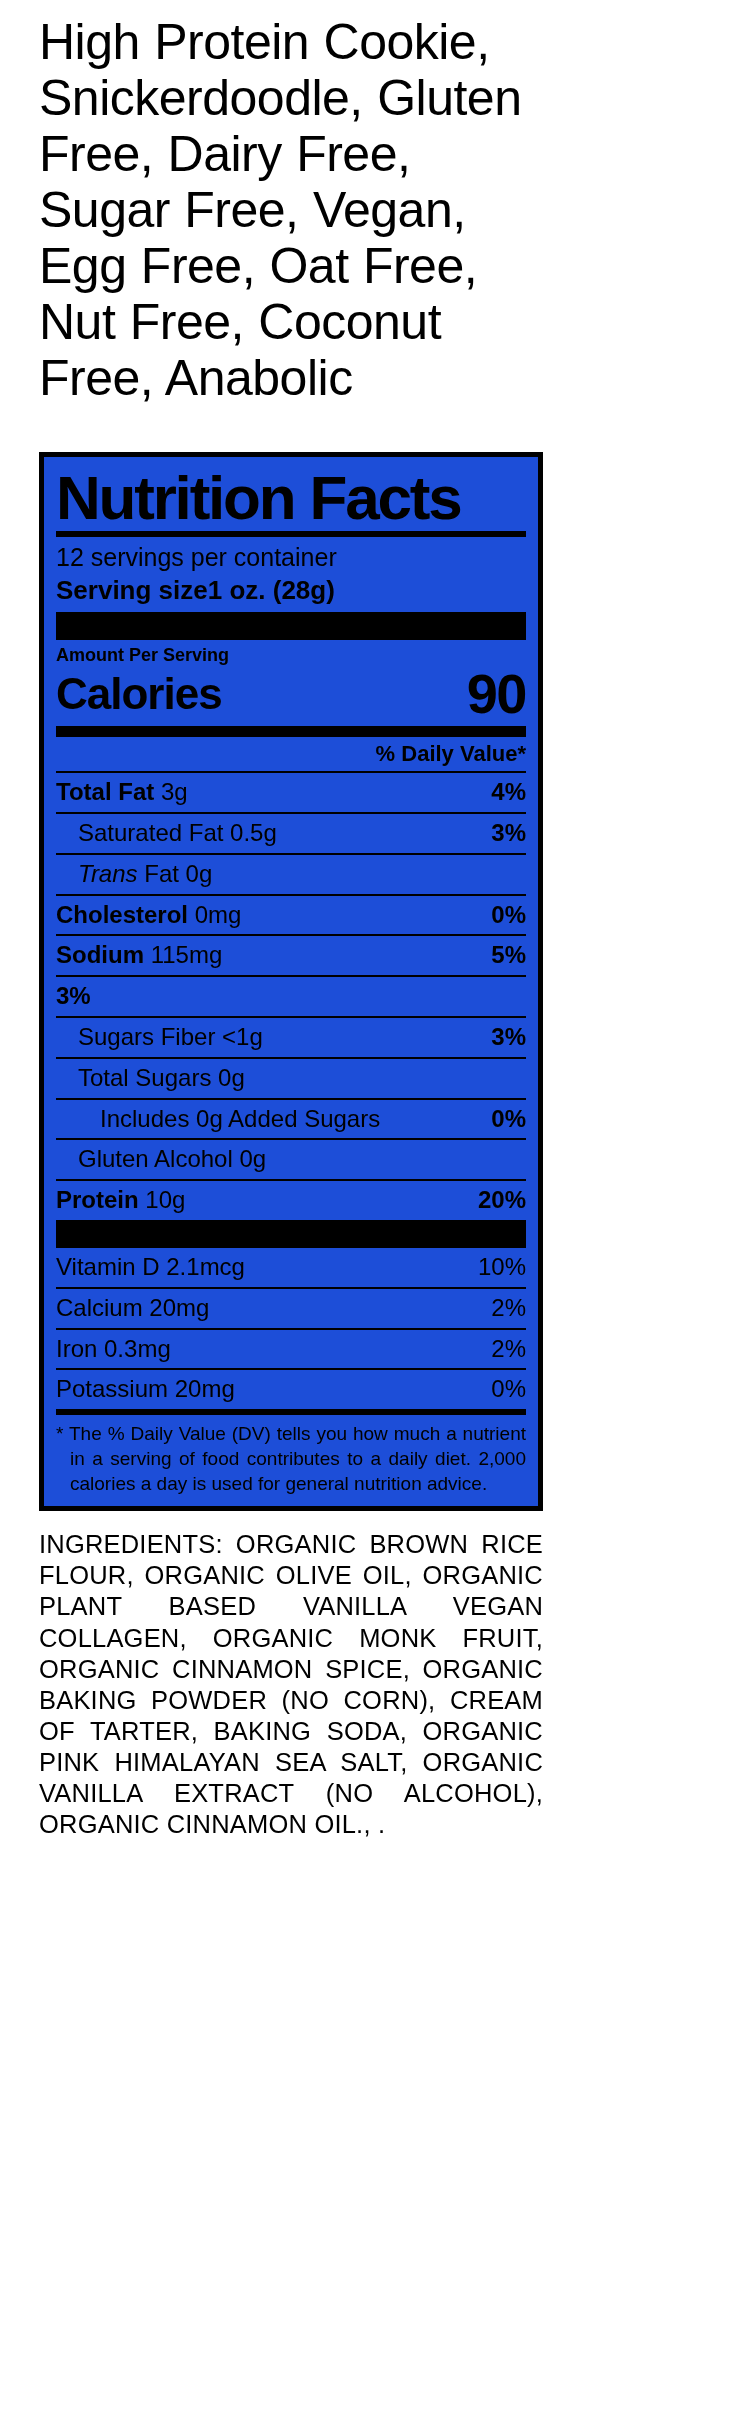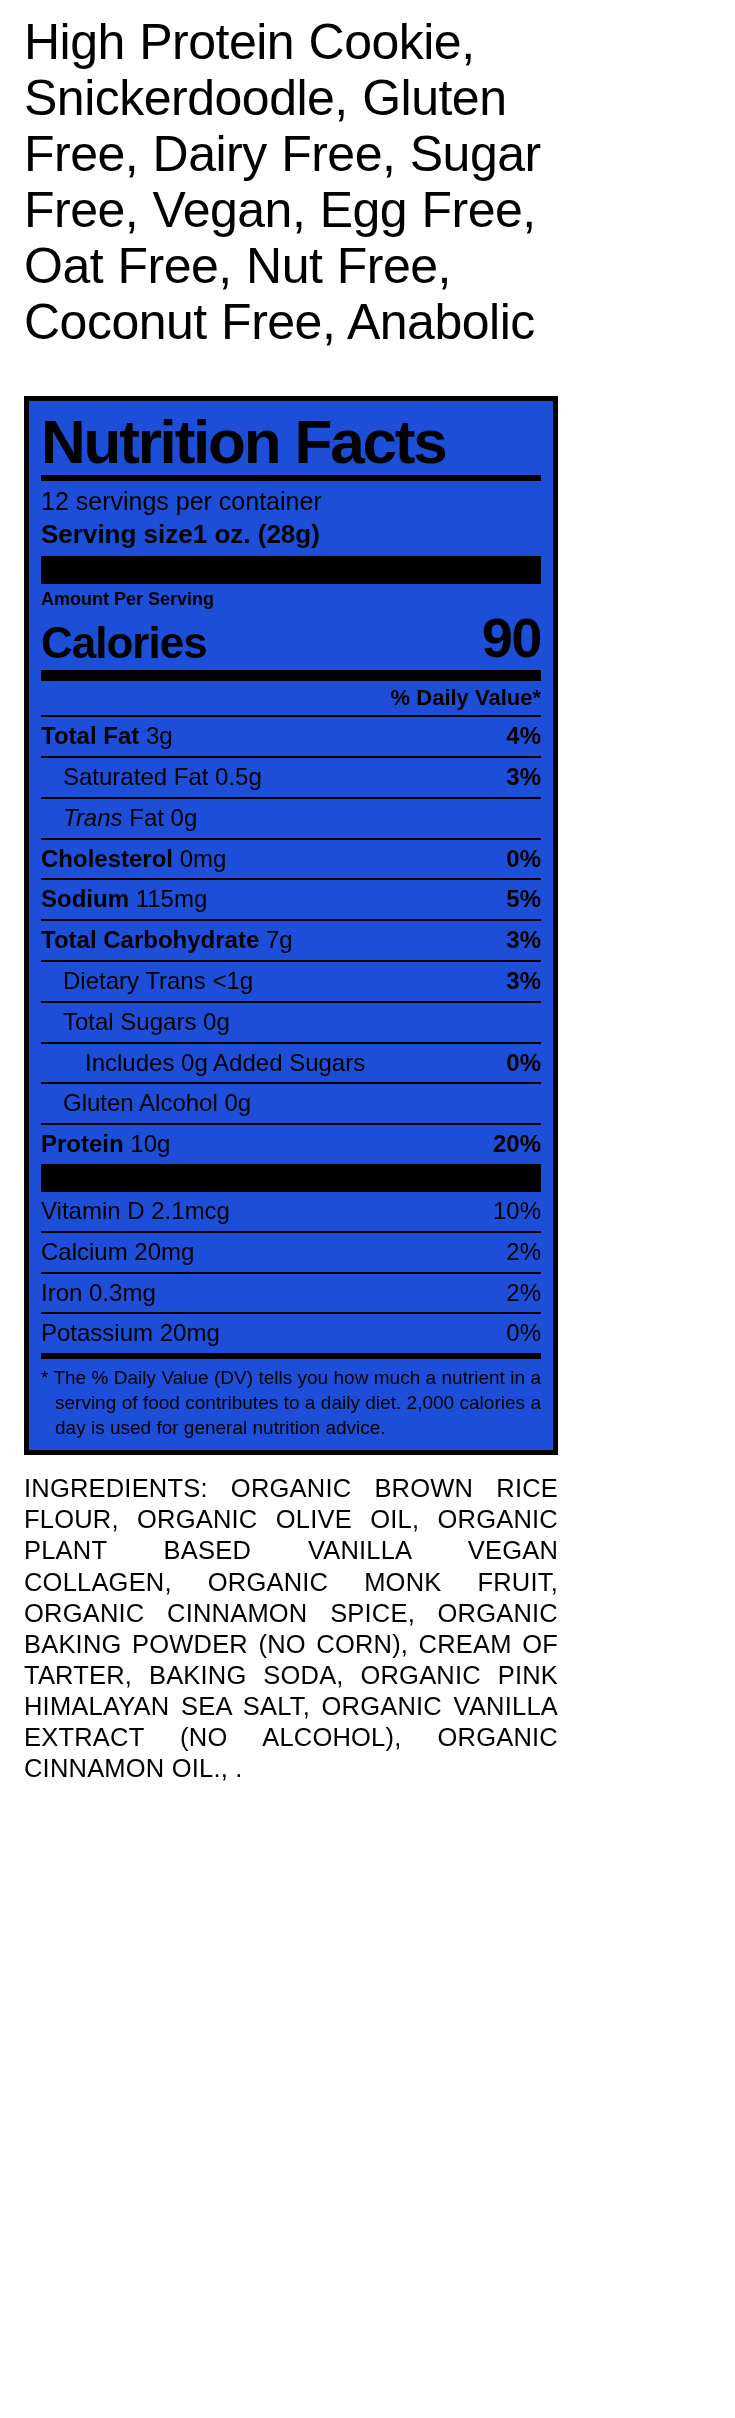--- a/index.html
+++ b/index.html
@@ -10,21 +10,21 @@
   body {
     width: 735px;
     font-family: "Liberation Sans", sans-serif;
     color: #000000;
     -webkit-font-smoothing: antialiased;
   }
   .page {
     width: 582px;
     min-height: 2418px;
     box-sizing: border-box;
-    padding: 0 24px;
+    padding: 0 39px;
     position: relative;
   }
 
   
   .product-title {
     font-size: 50px;
     line-height: 1.12;
     font-weight: 400;
     letter-spacing: -0.5px;
     padding: 14px 0 8px 0;
@@ -63,21 +63,21 @@
     padding: 0 0 6px 0;
   }
 
   .amount-per {
     font-size: 18px;
     font-weight: 700;
     padding: 5px 0 0 0;
   }
   .cal-row {
     display: flex;
-    align-items: flex-end;
+    align-items: center;
     justify-content: space-between;
     padding: 0 0 4px 0;
   }
   .cal-label {
     font-size: 44px;
     font-weight: 700;
     letter-spacing: -1px;
     line-height: 1.05;
   }
   .cal-value {
@@ -182,26 +182,25 @@
           <span class="name"><b>Cholesterol</b> 0mg</span>
           <span class="dv">0%</span>
         </div>
         <div class="rule-thin"></div>
         <div class="nut-row">
           <span class="name"><b>Sodium</b> 115mg</span>
           <span class="dv">5%</span>
         </div>
         <div class="rule-thin"></div>
         <div class="nut-row">
-          <span class="name"><b>Total Carbohydrate</b> 7g</span>
           <span class="dv">3%</span>
         </div>
         <div class="rule-thin"></div>
         <div class="nut-row indent-1">
-          <span class="name"><span>Dietary Trans</span> &lt;1g</span>
+          <span class="name"><span>Sugars Fiber</span> &lt;1g</span>
           <span class="dv">3%</span>
         </div>
         <div class="rule-thin"></div>
         <div class="nut-row indent-1">
           <span class="name"><span>Total Sugars</span> 0g</span>
           <span class="dv"></span>
         </div>
         <div class="rule-thin"></div>
         <div class="nut-row indent-2">
           <span class="name"><span>Includes</span> 0g Added Sugars</span>

